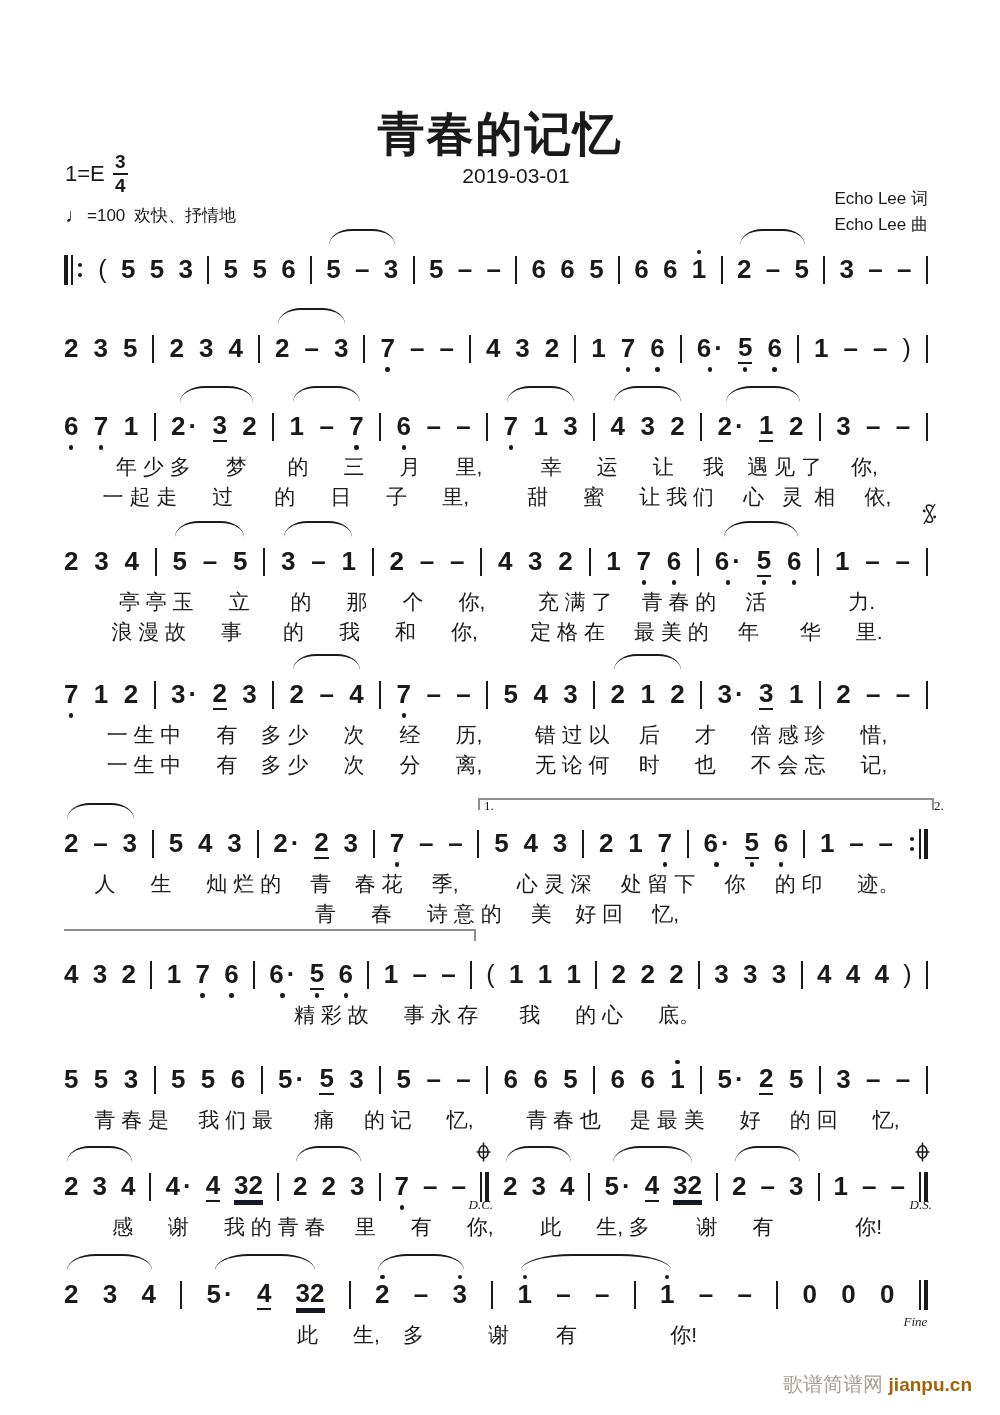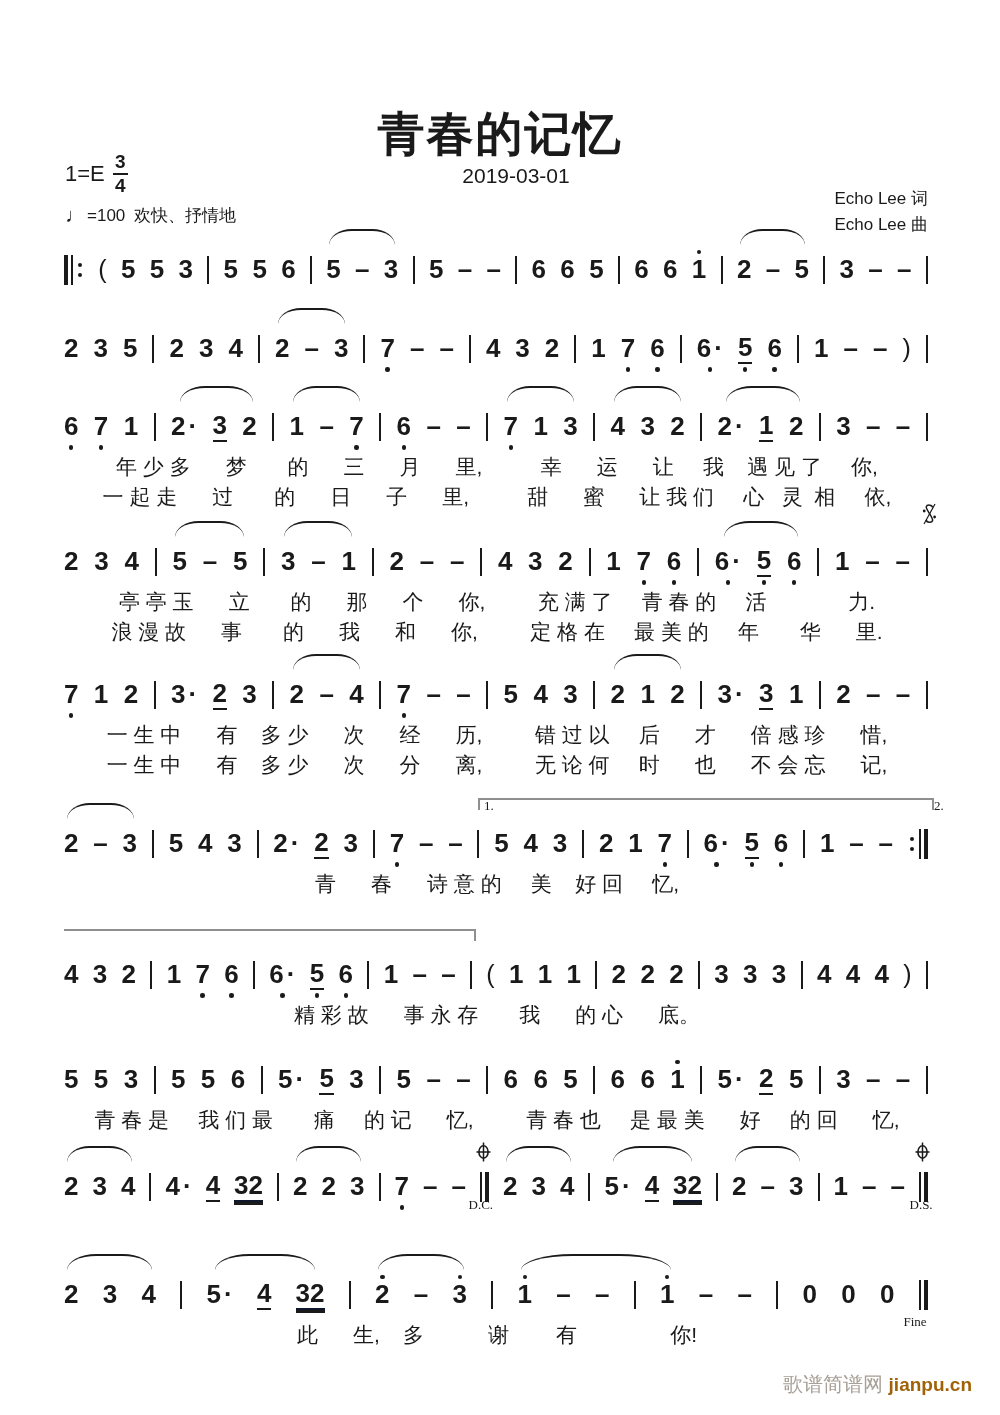--- a/index.html
+++ b/index.html
@@ -38,21 +38,21 @@
   .rep-dots{display:flex;flex-direction:column;gap:6px;margin:0 2px;}
   .rep-dots i{width:4px;height:4px;background:#1a1a1a;border-radius:50%;}
   .paren{font-size:25px;line-height:29px;font-weight:normal;}
   .slur{position:absolute;height:14px;border-top:2px solid #1a1a1a;
         border-radius:55% 55% 0 0 / 160% 160% 0 0;top:10px;}
   .volta{position:absolute;height:10px;border-top:2px solid #8f8f8f;top:5px;}
   .tickL{border-left:2px solid #8f8f8f;}
   .tickR{border-right:2px solid #8f8f8f;}
   .volta-label{position:absolute;top:5px;font-size:13px;font-family:"Liberation Serif",serif;}
   .mark{position:absolute;}
-  .mark-text{position:absolute;top:61px;font-size:13px;
+  .mark-text{position:absolute;top:61px;font-size:13px;font-style:italic;
              font-family:"Liberation Serif",serif;}
   .lyric{white-space:pre;font-size:21px;line-height:30px;margin-left:2px;letter-spacing:0;text-align:center;}
   
   .watermark{position:absolute;top:1371px;right:28px;font-size:20px;}
   .wm-site{color:#a89f96;}
   .wm-url{color:#a16207;text-decoration:none;font-weight:bold;font-size:19px;}
 </style>
 </head>
 <body>
 
@@ -1786,20 +1786,21 @@
                 <div class="vthick"></div>
               </div>
             </div>
             <div class="dbot"></div>
           </div>
           <div class="slur" style="left: 3px; width: 67px;"></div>
           <div class="volta tickL tickR" style="left: 414px; width: 452px;"></div>
           <span class="volta-label" style="left: 420px;">1.</span>
           <span class="volta-label" style="left: 870px;">2.</span>
         </div>
+        <div class="lyric">人      生      灿 烂 的     青    春 花     季,          心 灵 深     处 留 下     你     的 印      迹。</div>
         <div class="lyric">青      春      诗 意 的     美    好 回     忆,</div>
       </div>
       <div class="system" style="top: 924px;">
         <div class="note-row">
           <div class="tok">
             <div class="dtop"></div>
             <div class="dmid">
               <span class="dwrap">
                 <span class="digit">4</span>
               </span>
@@ -2652,20 +2653,21 @@
               <line x1="0.5" y1="10" x2="14.5" y2="10" stroke="#1a1a1a" stroke-width="1.5"></line>
             </svg></div>
           <div class="mark" style="left: 850.5px; top: 6px;"><svg width="15" height="20" viewBox="0 0 15 20">
               <ellipse cx="7.5" cy="10" rx="4.6" ry="6.2" fill="none" stroke="#1a1a1a" stroke-width="1.6"></ellipse>
               <line x1="7.5" y1="0.5" x2="7.5" y2="19.5" stroke="#1a1a1a" stroke-width="1.5"></line>
               <line x1="0.5" y1="10" x2="14.5" y2="10" stroke="#1a1a1a" stroke-width="1.5"></line>
             </svg></div>
           <div class="mark-text" style="left: 404.5px;">D.C.</div>
           <div class="mark-text" style="left: 845.5px;">D.S.</div>
         </div>
+        <div class="lyric">感      谢      我 的 青 春     里      有      你,        此      生, 多        谢      有              你!</div>
       </div>
       <div class="system" style="top: 1244px;">
         <div class="note-row">
           <div class="tok">
             <div class="dtop"></div>
             <div class="dmid">
               <span class="dwrap">
                 <span class="digit">2</span>
               </span>
             </div>

